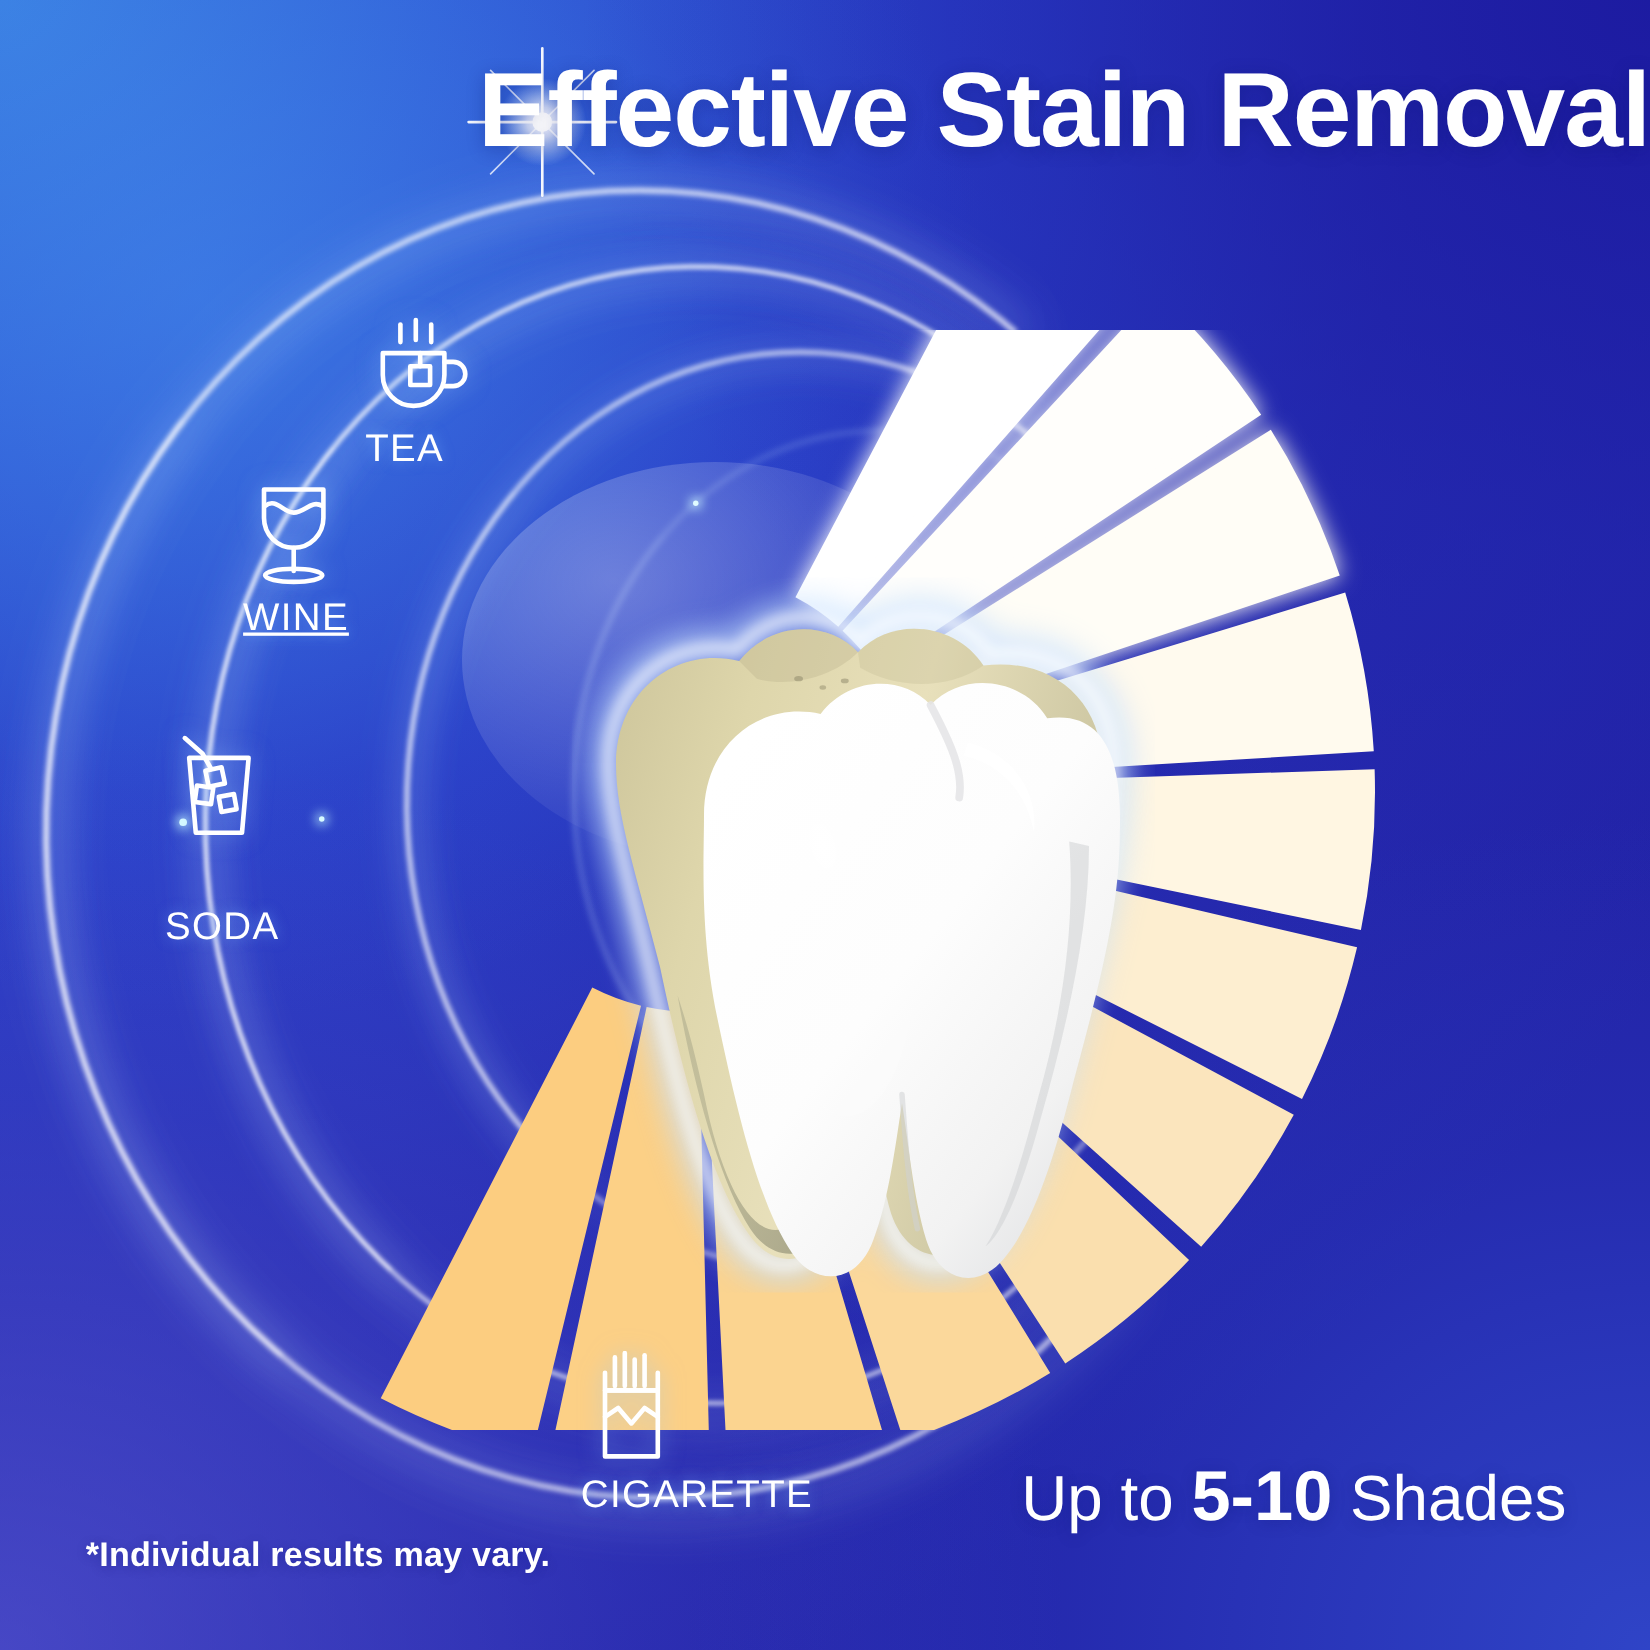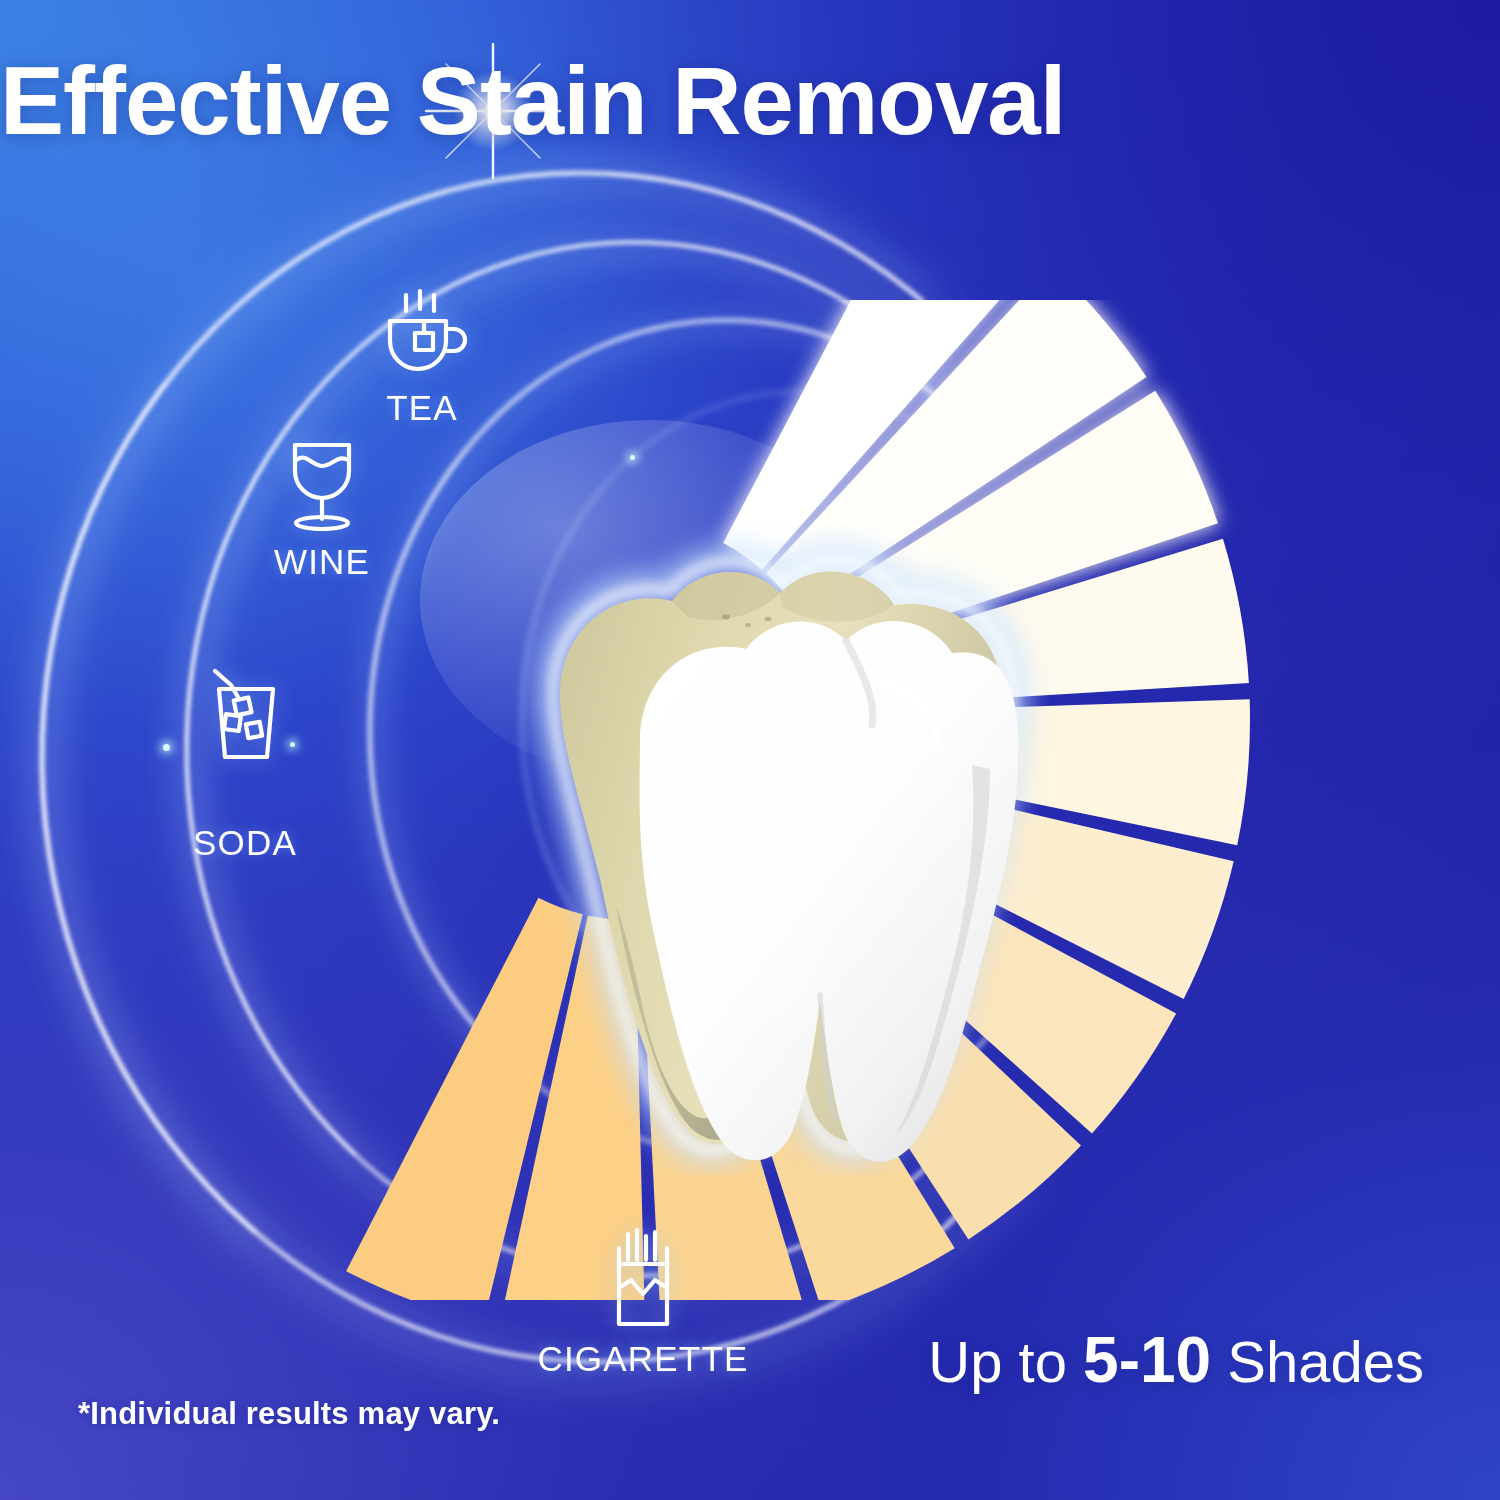--- a/index.html
+++ b/index.html
@@ -130,36 +130,36 @@
     background: #d8fbff;
     box-shadow: 0 0 10px 3px rgba(190,245,255,.85);
     pointer-events: none;
   }
 
   
   .title {
     position: absolute;
     left: 0; right: 0;
     top: 52px;
-    text-align: left;
+    text-align: right;
     color: #ffffff;
     font-size: 96px;
     font-weight: 700;
     letter-spacing: -1px;
     line-height: 1.02;
     white-space: nowrap;
     text-shadow: 0 2px 16px rgba(10,20,110,.30);
   }
 
   
   .stain-item {
     position: absolute;
     display: flex;
     flex-direction: column;
-    align-items: center;
+    align-items: flex-start;
     color: #ffffff;
   }
   .stain-icon {
     display: block;
     filter: drop-shadow(0 0 10px rgba(150,200,255,.55));
   }
   .stain-label {
     margin-top: 7px;
     font-size: 35px;
     font-weight: 400;
@@ -450,21 +450,21 @@
         <line x1="60" y1="10" x2="60" y2="26"></line>
         <path d="M 16 36 H 72 V 56 A 28 28 0 0 1 44 84 A 28 28 0 0 1 16 56 Z"></path>
         <path d="M 72 44 H 80 A 11 11 0 0 1 80 66 H 72"></path>
         <line x1="50" y1="36" x2="50" y2="48"></line>
         <rect x="41" y="48" width="18" height="17"></rect>
       </g>
     </svg>
     <div class="stain-label">TEA</div>
   </div>
 
-  <div class="stain-item" style="left:232px; top:435px; width:180px;">
+  <div class="stain-item" style="left:221px; top:435px; width:180px;text-decoration:underline;">
     <svg class="stain-icon" width="92" height="100" viewBox="0 0 92 100">
       <g fill="none" stroke="#ffffff" stroke-width="4.2" stroke-linecap="round" stroke-linejoin="round">
         <path d="M 19 10 H 73 V 36 A 27 27 0 0 1 46 63 A 27 27 0 0 1 19 36 Z"></path>
         <path d="M 20 25 C 30 17, 36 31, 46 31 C 56 31, 62 19, 72 25"></path>
         <line x1="46" y1="63" x2="46" y2="84"></line>
         <ellipse cx="46" cy="88" rx="26" ry="6"></ellipse>
       </g>
     </svg>
     <div class="stain-label">WINE</div>
   </div>

